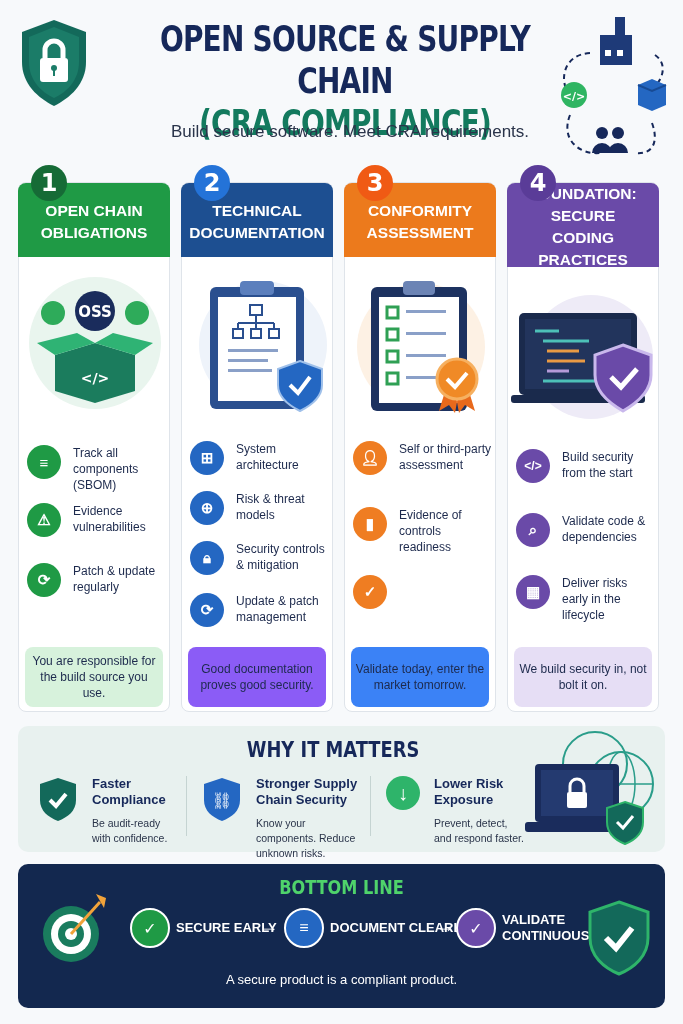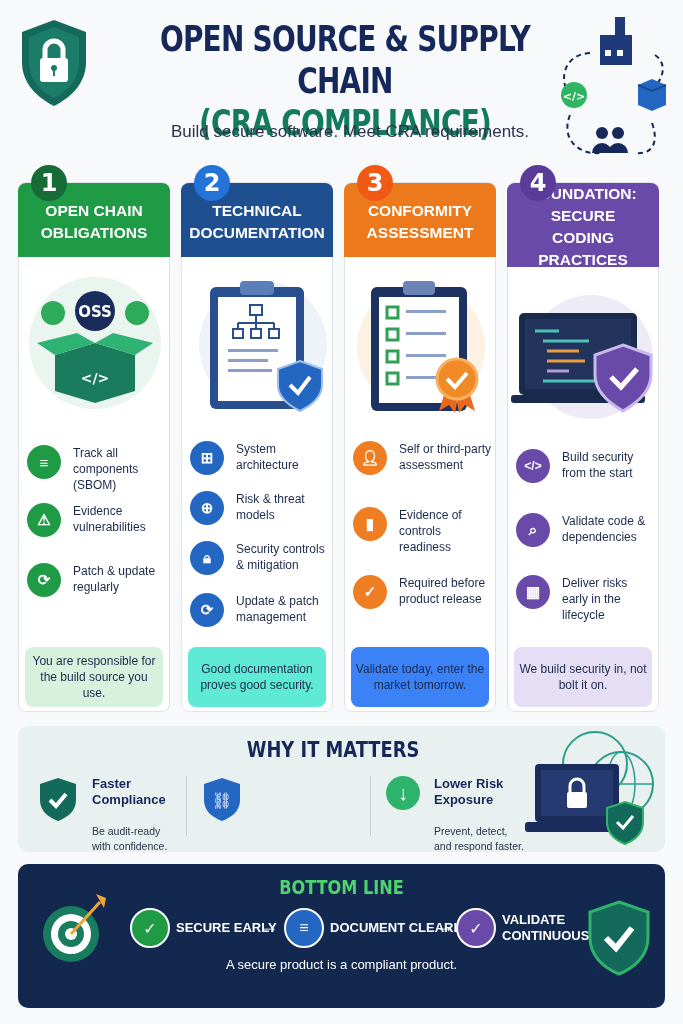--- a/index.html
+++ b/index.html
@@ -16,29 +16,29 @@
   .num{position:absolute;top:-18px;left:12px;width:36px;height:36px;border-radius:50%;color:#fff;font-weight:bold;font-size:24px;display:flex;align-items:center;justify-content:center;font-family:"DejaVu Sans",sans-serif}
   .illus{position:absolute;left:0;width:152px;display:flex;justify-content:center}
   .item{position:absolute;left:8px;display:flex;align-items:flex-start;width:140px}
   .ico{width:34px;height:34px;border-radius:50%;flex:none;display:flex;align-items:center;justify-content:center;color:#fff;font-size:15px;font-weight:bold;margin-right:12px}
   .itxt{font-size:12px;line-height:16px;color:#1d2a4d}
   .note{position:absolute;left:6px;top:464px;width:138px;height:60px;border-radius:8px;font-size:12px;line-height:16px;text-align:center;display:flex;align-items:center;justify-content:center;color:#1d2a4d;padding:4px}
   .why{position:absolute;left:18px;top:726px;width:647px;height:126px;background:#e8f1ef;border-radius:10px}
   .why h2{position:absolute;left:200px;top:12px;width:230px;text-align:center;font-size:21px;color:#16285a;font-family:"DejaVu Sans",sans-serif;transform:scaleX(.85)}
   .wi{position:absolute;top:50px;display:flex}
   .wi .t{font-weight:bold;font-size:13px;line-height:16px;color:#16285a}
-  .wi .d{font-size:10.5px;line-height:15px;color:#2a344a;margin-top:16px}
+  .wi .d{font-size:10.5px;line-height:15px;color:#2a344a;margin-top:8px}
   .sep{position:absolute;top:50px;width:1px;height:60px;background:#c5d4d2}
   .bottom{position:absolute;left:18px;top:864px;width:647px;height:144px;background:#13284f;border-radius:10px;color:#fff}
   .bottom h2{position:absolute;left:0;width:100%;top:12px;text-align:center;color:#4fd36b;font-size:19px;font-family:"DejaVu Sans",sans-serif;transform:scaleX(.85)}
   .step{position:absolute;top:44px;display:flex;align-items:center}
   .sc{width:40px;height:40px;border-radius:50%;border:2px solid #fff;display:flex;align-items:center;justify-content:center}
   .sl{font-weight:bold;font-size:13px;margin-left:6px;line-height:16px}
   .arrow{position:absolute;top:52px;font-size:18px;color:#fff}
-  .b1{position:absolute;top:93px;width:100%;text-align:center;font-size:13px;color:#fff}
+  .b1{position:absolute;top:108px;width:100%;text-align:center;font-size:13px;color:#fff}
   .b2{position:absolute;top:120px;width:100%;text-align:center;font-size:13px;color:#4fd36b}
 </style>
 </head>
 <body>
 
 <div class="hdr-shield">
   <svg width="72" height="90" viewBox="0 0 72 90">
       <path d="M36 2 L68 14 V44 C68 66 52 80 36 88 C20 80 4 66 4 44 V14 Z" fill="#13695a"></path>
       <path d="M36 9 L61 19 V44 C61 62 49 74 36 80 C23 74 11 62 11 44 V19 Z" fill="#1b7c68"></path>
       <rect x="22" y="40" width="28" height="24" rx="3" fill="#fff"></rect>
@@ -141,21 +141,21 @@
       <div class="itxt">Risk &amp; threat models</div>
     </div>
   <div class="item" style="top:358px">
       <div class="ico" style="background:#2467c2">🔒︎</div>
       <div class="itxt">Security controls &amp; mitigation</div>
     </div>
   <div class="item" style="top:410px">
       <div class="ico" style="background:#2467c2">⟳</div>
       <div class="itxt">Update &amp; patch management</div>
     </div>
-  <div class="note" style="background:#5eead4">Good documentation proves good security.</div>
+  <div class="note" style="background:#8b5cf6">Good documentation proves good security.</div>
 </div>
 
 <div class="col" style="left:344px">
   <div class="col-head" style="background:#ec7a1c;height:74px">
     <span style="width:120px">CONFORMITY ASSESSMENT</span>
   </div>
   <div class="num" style="background:#f05a14">3</div>
   <div class="illus" style="top:92px">
     <svg width="140" height="140" viewBox="0 0 140 140">
         <circle cx="70" cy="72" r="64" fill="#fdf1e4"></circle>
@@ -182,21 +182,20 @@
   <div class="item" style="top:258px">
       <div class="ico" style="background:#ef7d22">👤︎</div>
       <div class="itxt">Self or third-party assessment</div>
     </div>
   <div class="item" style="top:324px">
       <div class="ico" style="background:#ef7d22">▮</div>
       <div class="itxt">Evidence of controls readiness</div>
     </div>
   <div class="item" style="top:392px">
       <div class="ico" style="background:#ef7d22">✓</div>
-      <div class="itxt">Required before product release</div>
     </div>
   <div class="note" style="background:#3b82f6">Validate today, enter the market tomorrow.</div>
 </div>
 
 <div class="col" style="left:507px">
   <div class="col-head" style="background:#6a4aa8;height:84px">
     <span style="width:130px">FOUNDATION: SECURE CODING PRACTICES</span>
   </div>
   <div class="num" style="background:#5a3c98">4</div>
   <div class="illus" style="top:100px">
@@ -243,20 +242,24 @@
         <div class="t" style="width:80px">Faster Compliance</div>
         <div class="d" style="width:80px">Be audit-ready with confidence.</div>
       </div>
   </div>
   <div class="sep" style="left:168px"></div>
   <div class="wi" style="left:184px">
     <svg width="40" height="46" viewBox="0 0 40 46" style="margin-right:14px;flex:none">
         <path d="M20 2 L38 8 V24 C38 35 30 41 20 45 C10 41 2 35 2 24 V8 Z" fill="#2467c2"></path>
         <text x="20" y="30" fill="#fff" font-size="16" text-anchor="middle" font-family="DejaVu Sans">⛓</text>
       </svg>
+    <div>
+        <div class="t" style="width:110px">Stronger Supply Chain Security</div>
+        <div class="d" style="width:110px">Know your components. Reduce unknown risks.</div>
+      </div>
   </div>
   <div class="sep" style="left:352px"></div>
   <div class="wi" style="left:368px">
     <div style="width:34px;height:34px;border-radius:50%;background:#2eb46a;color:#fff;font-size:20px;font-weight:bold;display:flex;align-items:center;justify-content:center;margin-right:14px;flex:none">↓</div>
     <div>
         <div class="t" style="width:85px">Lower Risk Exposure</div>
         <div class="d" style="width:90px">Prevent, detect, and respond faster.</div>
       </div>
   </div>
   <svg width="150" height="120" viewBox="0 0 150 120" style="position:absolute;left:495px;top:4px">

